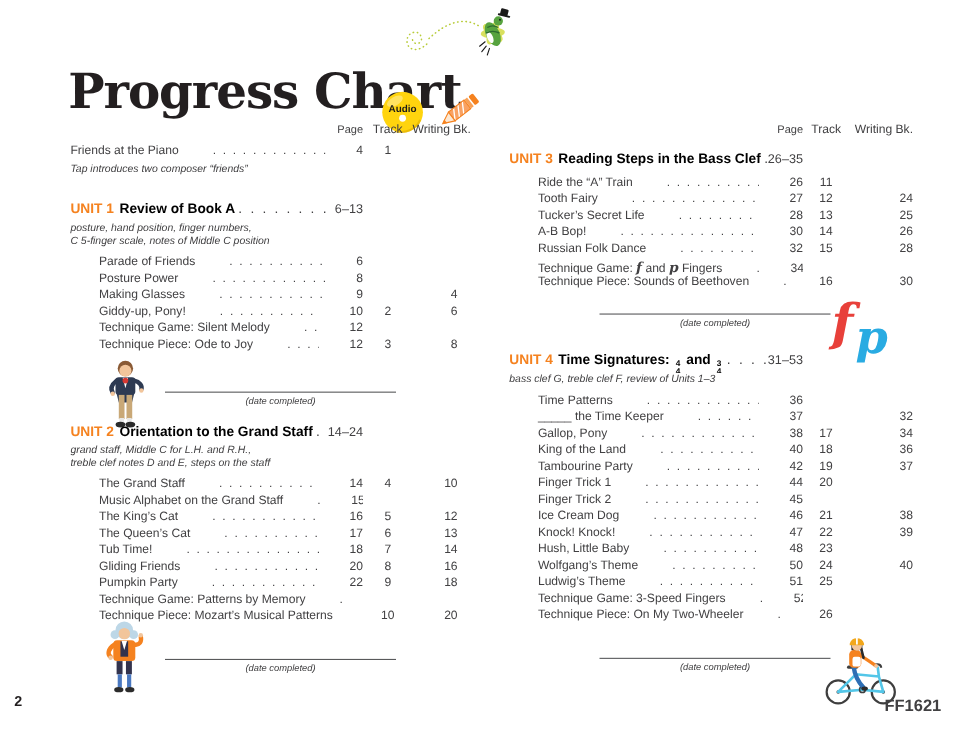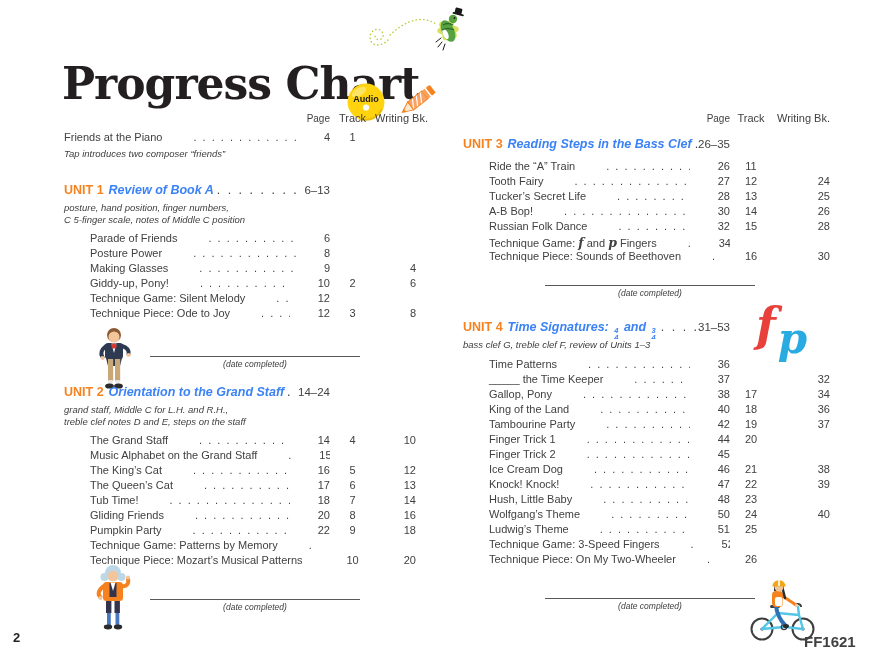--- a/index.html
+++ b/index.html
@@ -38,21 +38,21 @@
 
   .colhead { font-size:10px; height:16px; color:#414042; }
   .colhead .tcell { justify-content:flex-end; }
   .colhead .c-wb { padding-right:0; white-space:nowrap; }
 
   .introrow { margin-top:3px; }
   .note { font-size:9.5px; font-style:italic; margin-top:2px; }
 
   .heading { font-size:12.5px; font-weight:700; height:16px; }
   .ulabel { color:#f5821f; margin-right:5px; white-space:nowrap; }
-  .utitle { color:#3b82f6; white-space:nowrap;font-style:italic; }
+  .utitle { color:#000000; white-space:nowrap; }
   .heading .dots { font-weight:400; letter-spacing:2px; }
   .heading .pnum { font-weight:400; font-size:11.5px; }
 
   .frac { display:inline-flex; flex-direction:column; align-items:center;
           font-size:7.5px; line-height:6.5px; font-weight:700;
           transform:translateY(2px); margin:0 2px; }
   .dyn { font-family:"DejaVu Serif", serif; font-style:italic;
          font-weight:700; font-size:12.5px; }
 
   .subtitle { font-size:9.5px; font-style:italic; line-height:11.5px;
@@ -72,21 +72,21 @@
   .u3 .dateblock { margin-top:20px; }
   .u4 .dateblock { margin-top:30px; }
   .dateline { border-top:1.6px solid #58595b; height:0; }
   .datelabel { text-align:center; font-size:8.5px; font-style:italic; margin-top:2px; }
 
   
   .folio { position:absolute; left:13px; top:630px; font-weight:700; font-size:13px; color:#231f20; }
   .catcode { position:absolute; left:804px; top:633px; font-size:15px; font-weight:600; color:#414042; }
 
   
-  .fp-wrap { position:absolute; left:756px; top:266px;margin-top:32px; }
+  .fp-wrap { position:absolute; left:756px; top:266px; }
   .fp-f { font-family:"DejaVu Serif", serif; font-style:italic; font-weight:700;
           font-size:46px; color:#e8403a; }
   .fp-p { font-family:"DejaVu Serif", serif; font-style:italic; font-weight:700;
           font-size:42px; color:#29abe2; position:relative; top:12px; left:2px; }
 </style>
 </head>
 <body>
 
 <h1 class="page-title">Progress Chart</h1>
 

